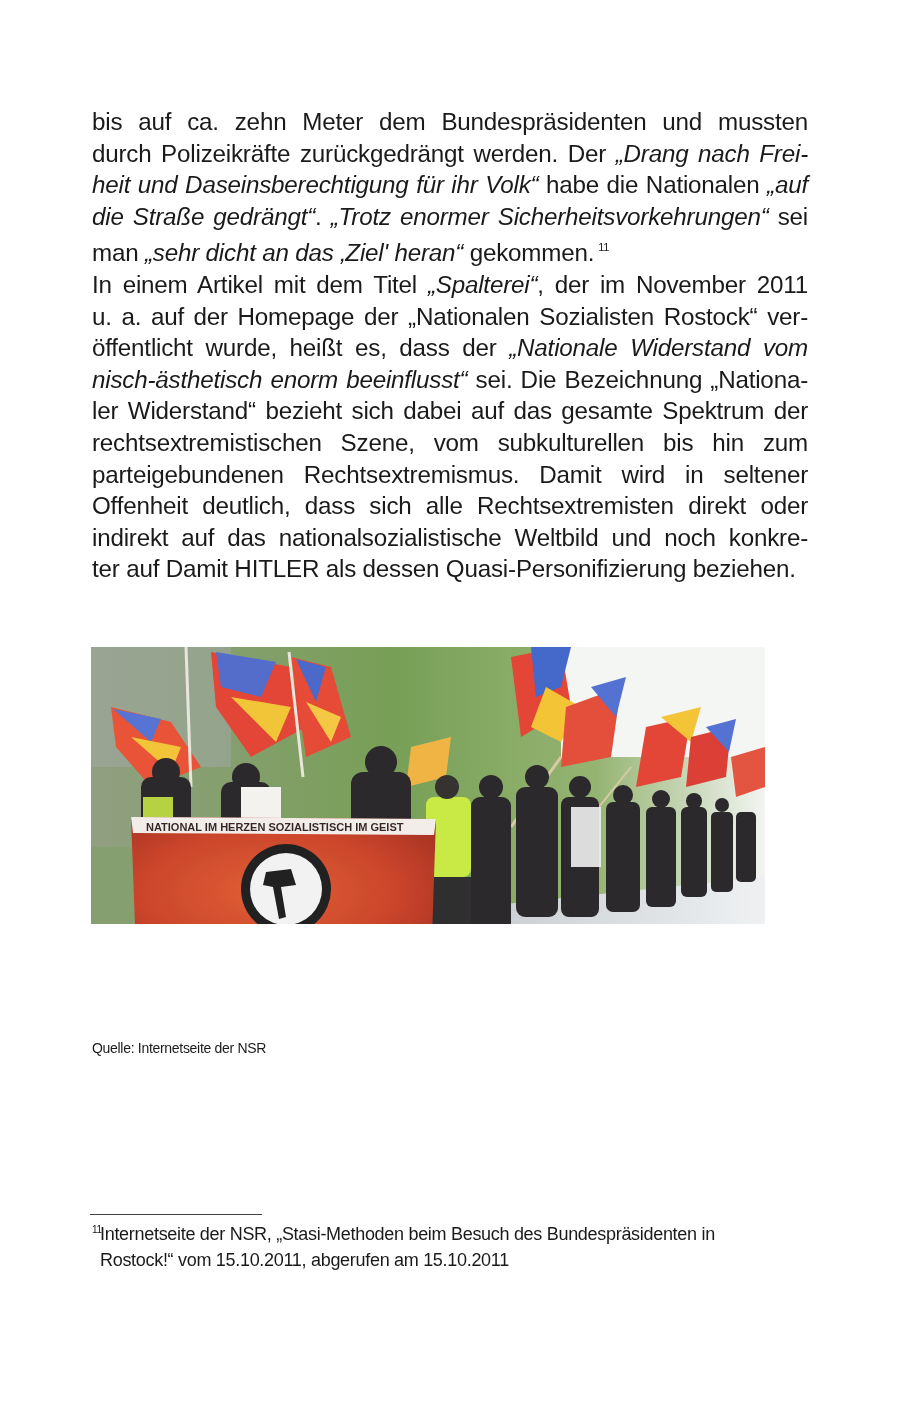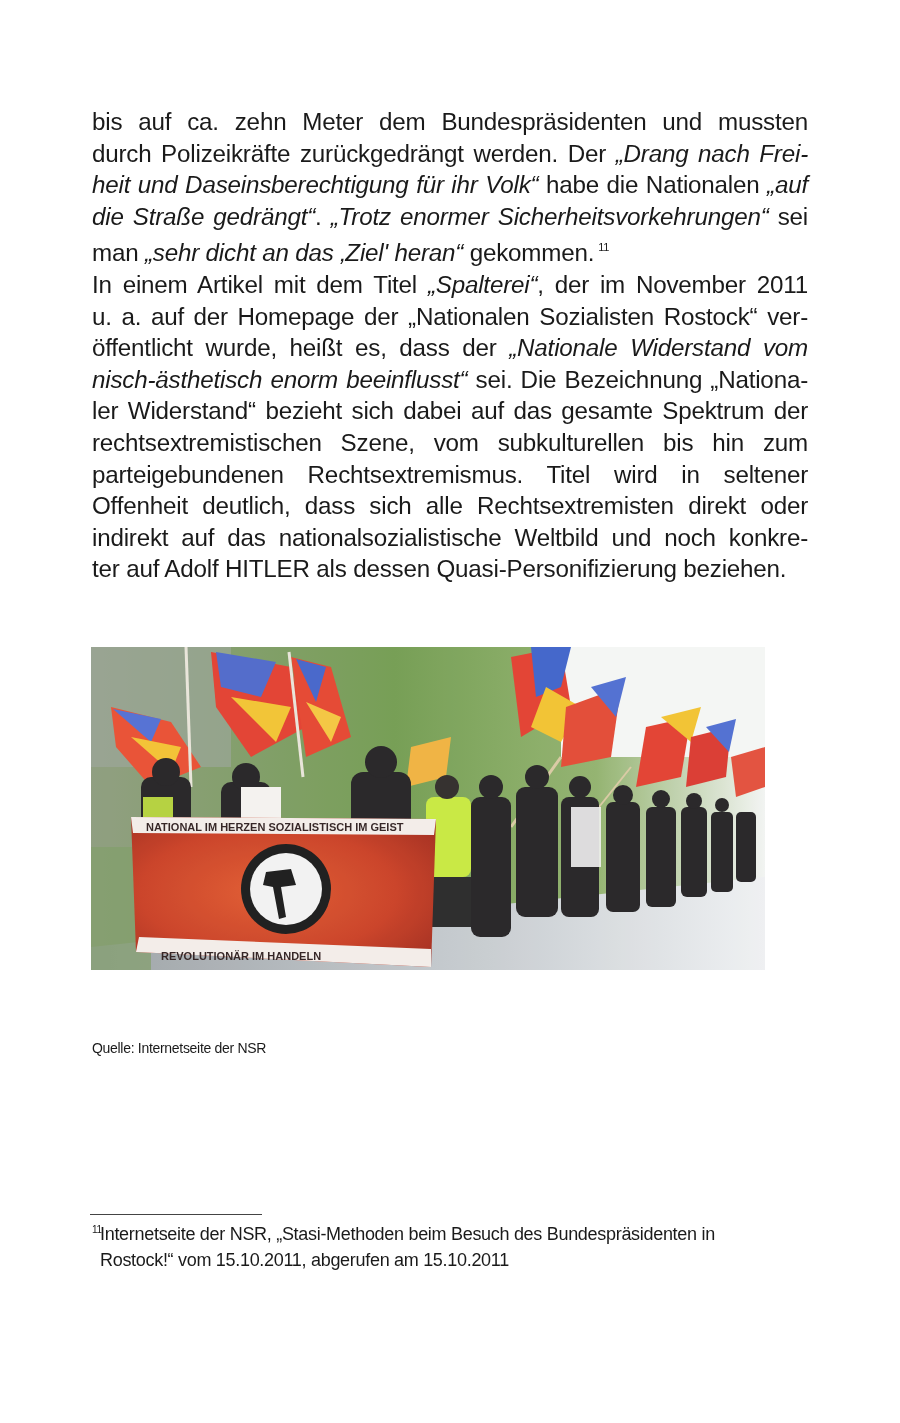--- a/index.html
+++ b/index.html
@@ -2,21 +2,21 @@
 <html><head>
   <meta charset="utf-8">
   <style>
     html, body { margin: 0; padding: 0; background: #ffffff; }
     body { width: 900px; height: 1423px; position: relative; overflow: hidden; color: #1a1a1a; font-family: "Liberation Sans", sans-serif; }
     .body-text { position: absolute; left: 92px; top: 106px; width: 716px; font-size: 24.2px; line-height: 31.6px; letter-spacing: -0.2px; }
     .line { display: block; white-space: nowrap; }
     .just { text-align: justify; text-align-last: justify; }
     i { font-style: italic; }
     sup.fn { font-size: 11px; vertical-align: 10px; margin-left: 4px; }
-    .photo { position: absolute; left: 91px; top: 647px; width: 674px; height: 323px; overflow: hidden; background: #dfe5dd; }
+    .photo { position: absolute; left: 91px; top: 647px; width: 674px; height: 277px; overflow: hidden; background: #dfe5dd; }
     .caption { position: absolute; left: 92px; top: 1037px; font-size: 14px; line-height: 22px; letter-spacing: -0.3px; }
     .fn-rule { position: absolute; left: 90px; top: 1214px; width: 172px; height: 0; border-top: 1.2px solid #444; }
     .footnote { position: absolute; left: 92px; top: 1221px; width: 730px; font-size: 18px; line-height: 26px; letter-spacing: -0.3px; }
     .footnote .num { position: absolute; left: 0; top: -4px; font-size: 10px; }
     .footnote .txt { margin-left: 8px; display: block; }
     .page-num { position: absolute; left: 0; width: 884px; top: 1432px; text-align: center; font-size: 18px; }
   </style>
 </head>
 <body>
 
@@ -27,24 +27,24 @@
   <span class="line just"><i>heit und Daseinsberechtigung für ihr Volk“</i><span> habe die Nationalen </span><i>„auf</i></span>
   <span class="line just"><i>die Straße gedrängt“</i><span>. </span><i>„Trotz enormer Sicherheitsvorkehrungen“</i><span> sei</span></span>
   <span class="line"><span>man </span><i>„sehr dicht an das ‚Ziel' heran“</i><span> gekommen.</span><sup class="fn">11</sup></span>
 
   <span class="line just"><span>In einem Artikel mit dem Titel </span><i>„Spalterei“</i><span>, der im November 2011</span></span>
   <span class="line just"><span>u. a. auf der Homepage der „Nationalen Sozialisten Rostock“ ver-</span></span>
   <span class="line just"><span>öffentlicht wurde, heißt es, dass der </span><i>„Nationale Widerstand vom</i></span>
   <span class="line just"><i>nisch-ästhetisch enorm beeinflusst“</i><span> sei. Die Bezeichnung „Nationa-</span></span>
   <span class="line just"><span>ler Widerstand“ bezieht sich dabei auf das gesamte Spektrum der</span></span>
   <span class="line just"><span>rechtsextremistischen Szene, vom subkulturellen bis hin zum</span></span>
-  <span class="line just"><span>parteigebundenen Rechtsextremismus. Titel wird in seltener</span></span>
+  <span class="line just"><span>parteigebundenen Rechtsextremismus. Damit wird in seltener</span></span>
   <span class="line just"><span>Offenheit deutlich, dass sich alle Rechtsextremisten direkt oder</span></span>
   <span class="line just"><span>indirekt auf das nationalsozialistische Weltbild und noch konkre-</span></span>
-  <span class="line"><span>ter auf Adolf HITLER als dessen Quasi-Personifizierung beziehen.</span></span>
+  <span class="line"><span>ter auf Damit HITLER als dessen Quasi-Personifizierung beziehen.</span></span>
 </div>
 
 <div class="photo">
   <svg width="674" height="347" viewBox="0 0 674 347" xmlns="http://www.w3.org/2000/svg">
     <defs>
       <linearGradient id="sky" x1="0" y1="0" x2="1" y2="0">
         <stop offset="0" stop-color="#8a9a7a"></stop>
         <stop offset="0.45" stop-color="#6f9a4c"></stop>
         <stop offset="0.75" stop-color="#8fb06a"></stop>
         <stop offset="1" stop-color="#f2f4f2"></stop>

